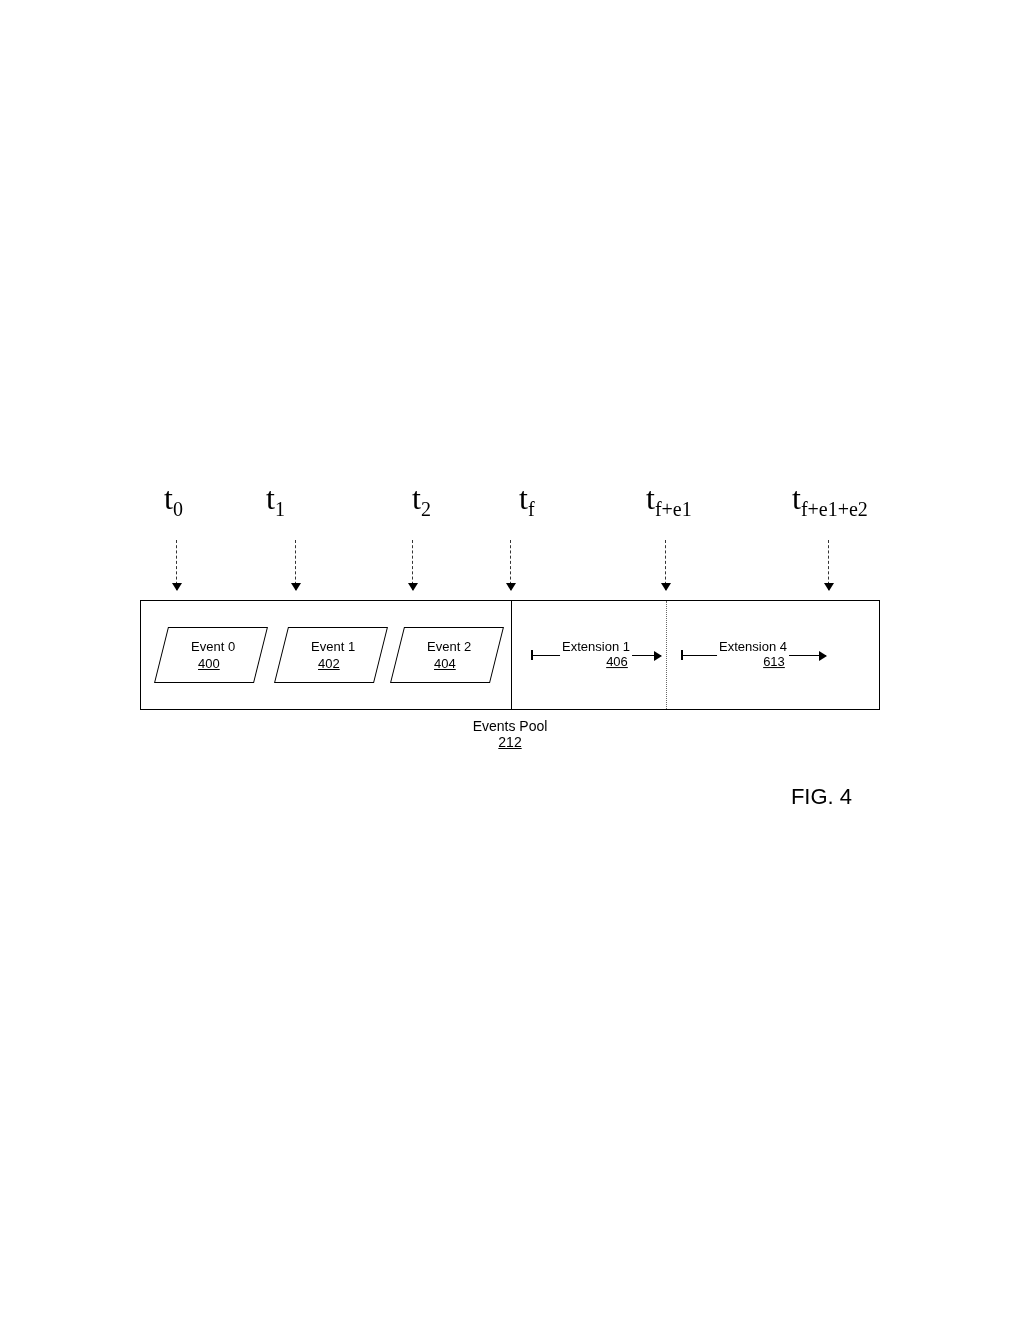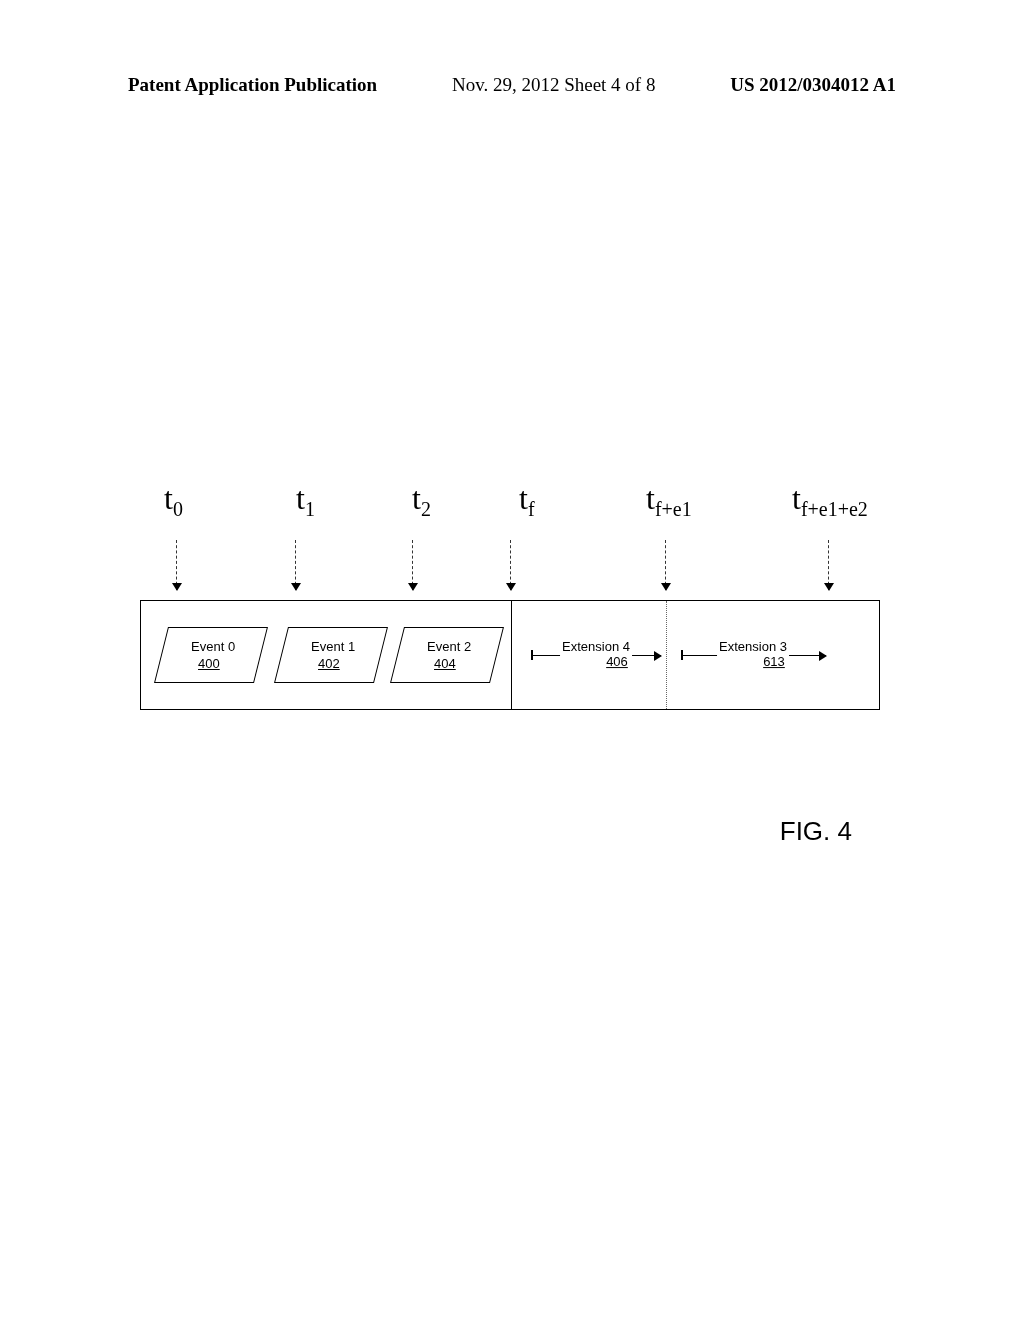--- a/index.html
+++ b/index.html
@@ -137,40 +137,35 @@
     position: relative;
     margin-top: 8px;
     font-family: Arial, sans-serif;
     font-size: 14px;
     text-align: center;
   }
   .pool-label .num { text-decoration: underline; }
   .fig-label {
     position: absolute;
     right: 172px;
-    top: 816px;
-    font-family: Arial, sans-serif;
-    font-size: 26px;
+    top: 784px;
+    font-family: Arial, sans-serif;
+    font-size: 22px;
   }
 </style>
 </head>
 <body>
 
 <div class="page">
-  <div class="header">
-    <span class="left">Patent Application Publication</span>
-    <span class="center">Nov. 29, 2012  Sheet 4 of 8</span>
-    <span class="right">US 2012/0304012 A1</span>
-  </div>
 
   <div class="figure">
 
     <div class="time-row">
       <div class="tl" style="left:24px"><span>t</span><span class="sub">0</span></div>
-      <div class="tl" style="left:156px"><span>t</span><span class="sub">1</span></div>
+      <div class="tl" style="left:126px"><span>t</span><span class="sub">1</span></div>
       <div class="tl" style="left:272px"><span>t</span><span class="sub">2</span></div>
       <div class="tl" style="left:379px"><span>t</span><span class="sub">f</span></div>
       <div class="tl" style="left:506px"><span>t</span><span class="sub">f+e1</span></div>
       <div class="tl" style="left:652px"><span>t</span><span class="sub">f+e1+e2</span></div>
     </div>
 
     <div class="arrows-row">
       <div class="arrow-down" style="left:36px"></div>
       <div class="arrow-down" style="left:155px"></div>
       <div class="arrow-down" style="left:272px"></div>
@@ -192,26 +187,29 @@
         <div class="num">402</div>
       </div>
       <div class="event" style="left:256px;width:100px">
         <div>Event 2</div>
         <div class="num">404</div>
       </div>
 
       <div class="ext-mark" style="left:390px"></div>
       <div class="ext-line" style="left:390px;width:130px"></div>
       <div class="ext-label" style="left:455px;top:50%">
-        <span>Extension 4</span><br><span class="num">406</span>
+        <span>Extension 1</span><br><span class="num">406</span>
       </div>
 
       <div class="ext-mark" style="left:540px"></div>
       <div class="ext-line" style="left:540px;width:145px"></div>
       <div class="ext-label" style="left:612px;top:50%">
-        <span>Extension 3</span><br><span class="num">613</span>
-      </div>
-    </div>
-
+        <span>Extension 4</span><br><span class="num">613</span>
+      </div>
+    </div>
+
+    <div class="pool-label">
+      <span>Events Pool</span><br><span class="num">212</span>
+    </div>
   </div>
 
   <div class="fig-label">FIG. 4</div>
 </div>
 
 </body></html>

